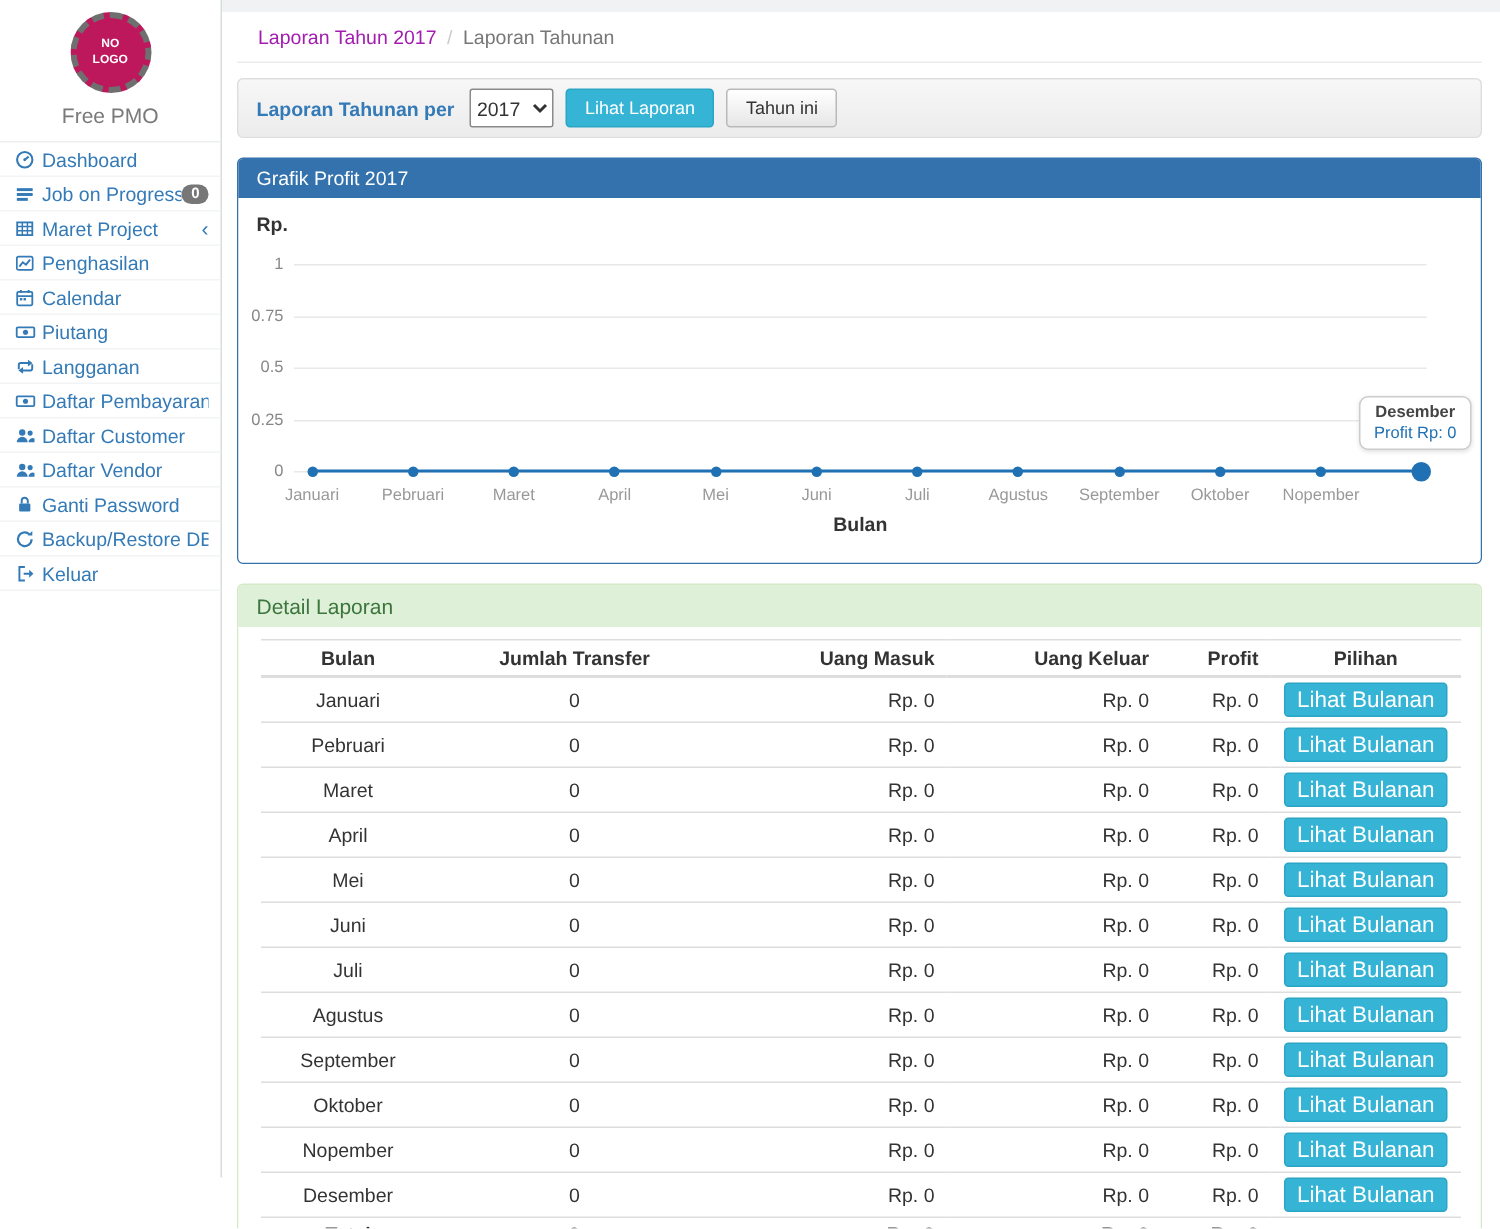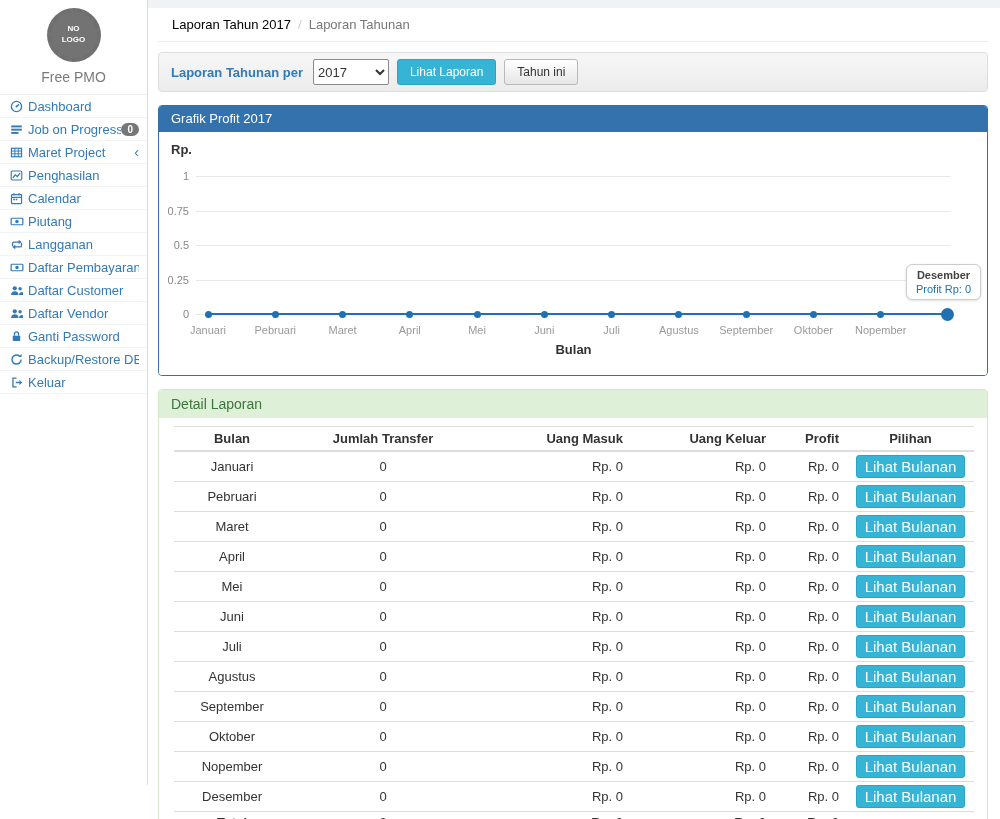--- a/index.html
+++ b/index.html
@@ -4,46 +4,46 @@
 <style>
   html,body{margin:0;padding:0;background:#fff;}
   *{box-sizing:border-box;}
   .page{width:1000px;height:819px;font-family:"Liberation Sans","DejaVu Sans",sans-serif;
         display:flex;flex-direction:column;background:#fff;overflow:hidden;position:relative;}
   .content-row{display:flex;height:785px;}
 
   
   .sidebar{width:148px;background:#fff;border-right:1px solid #d9dcdf;flex:none;}
   .logo-area{text-align:center;padding-top:8px;height:95px;border-bottom:1px solid #eceef0;}
-  .logo-circle{width:54px;height:54px;margin:0 auto;border-radius:50%;background:#737373;
+  .logo-circle{width:54px;height:54px;margin:0 auto;border-radius:50%;background:#be185d;
                border:4px dashed #6f6f6f;display:flex;align-items:center;justify-content:center;}
   .logo-text{color:#fff;font-size:8px;font-weight:bold;width:32px;line-height:1.35;text-align:center;}
   .brand{color:#7a7a7a;font-size:14px;margin-top:7px;}
   .side-item{display:flex;align-items:center;height:23px;border-bottom:1px solid #f2f3f4;
              padding:0 8px 0 10px;color:#337ab7;font-size:13px;cursor:pointer;}
   .side-item .icon{width:18px;display:flex;align-items:center;flex:none;}
   .side-item .label{flex:1;white-space:nowrap;overflow:hidden;}
   .badge-pill{background:#777;color:#fff;font-size:10px;line-height:13px;padding:0 6px;
               border-radius:8px;font-weight:bold;}
   .chev{color:#337ab7;font-size:14px;line-height:14px;}
 
   
   .main{flex:1;background:#fff;min-width:0;}
   .topstrip{height:8px;background:#f1f2f3;}
   .inner{padding:0 12px 0 10px;}
   .breadcrumb-bar{height:34px;background:#fff;border-bottom:1px solid #ececec;display:flex;
                   align-items:center;padding:0 14px;font-size:13px;margin-bottom:10px;}
-  .bc-link{color:#000000;text-decoration:none;cursor:pointer;}
+  .bc-link{color:#a21caf;text-decoration:none;cursor:pointer;}
   .bc-sep{color:#ccc;margin:0 7px;}
   .bc-cur{color:#777;}
 
   .filter-bar{height:40px;background:linear-gradient(#f7f7f7,#ececec);border:1px solid #ddd;
               border-radius:4px;display:flex;align-items:center;padding:0 12px;gap:8px;margin-bottom:13px;}
   .filter-label{color:#337ab7;font-weight:bold;font-size:13px;margin-right:2px;}
-  select.year{height:26px;width:76px;font-size:13px;border:1px solid #8a8a8a;border-radius:2px;
+  select.year{height:26px;width:56px;font-size:13px;border:1px solid #8a8a8a;border-radius:2px;
               background:#fff;color:#333;font-family:inherit;}
   .btn{font-size:12px;border-radius:3px;padding:5px 12px;cursor:pointer;border:1px solid transparent;
        font-family:inherit;}
   .btn-info{background:#35b4d6;border-color:#2aa5c6;color:#fff;}
   .btn-default{background:linear-gradient(#fff,#e6e6e6);border-color:#b9b9b9;color:#333;}
 
   
   .panel{border-radius:4px;margin-bottom:13px;background:#fff;}
   .panel-primary{border:1px solid #3472ad;}
   .panel-primary .panel-head{background:#3472ad;color:#fff;font-size:13px;height:26px;line-height:26px;

